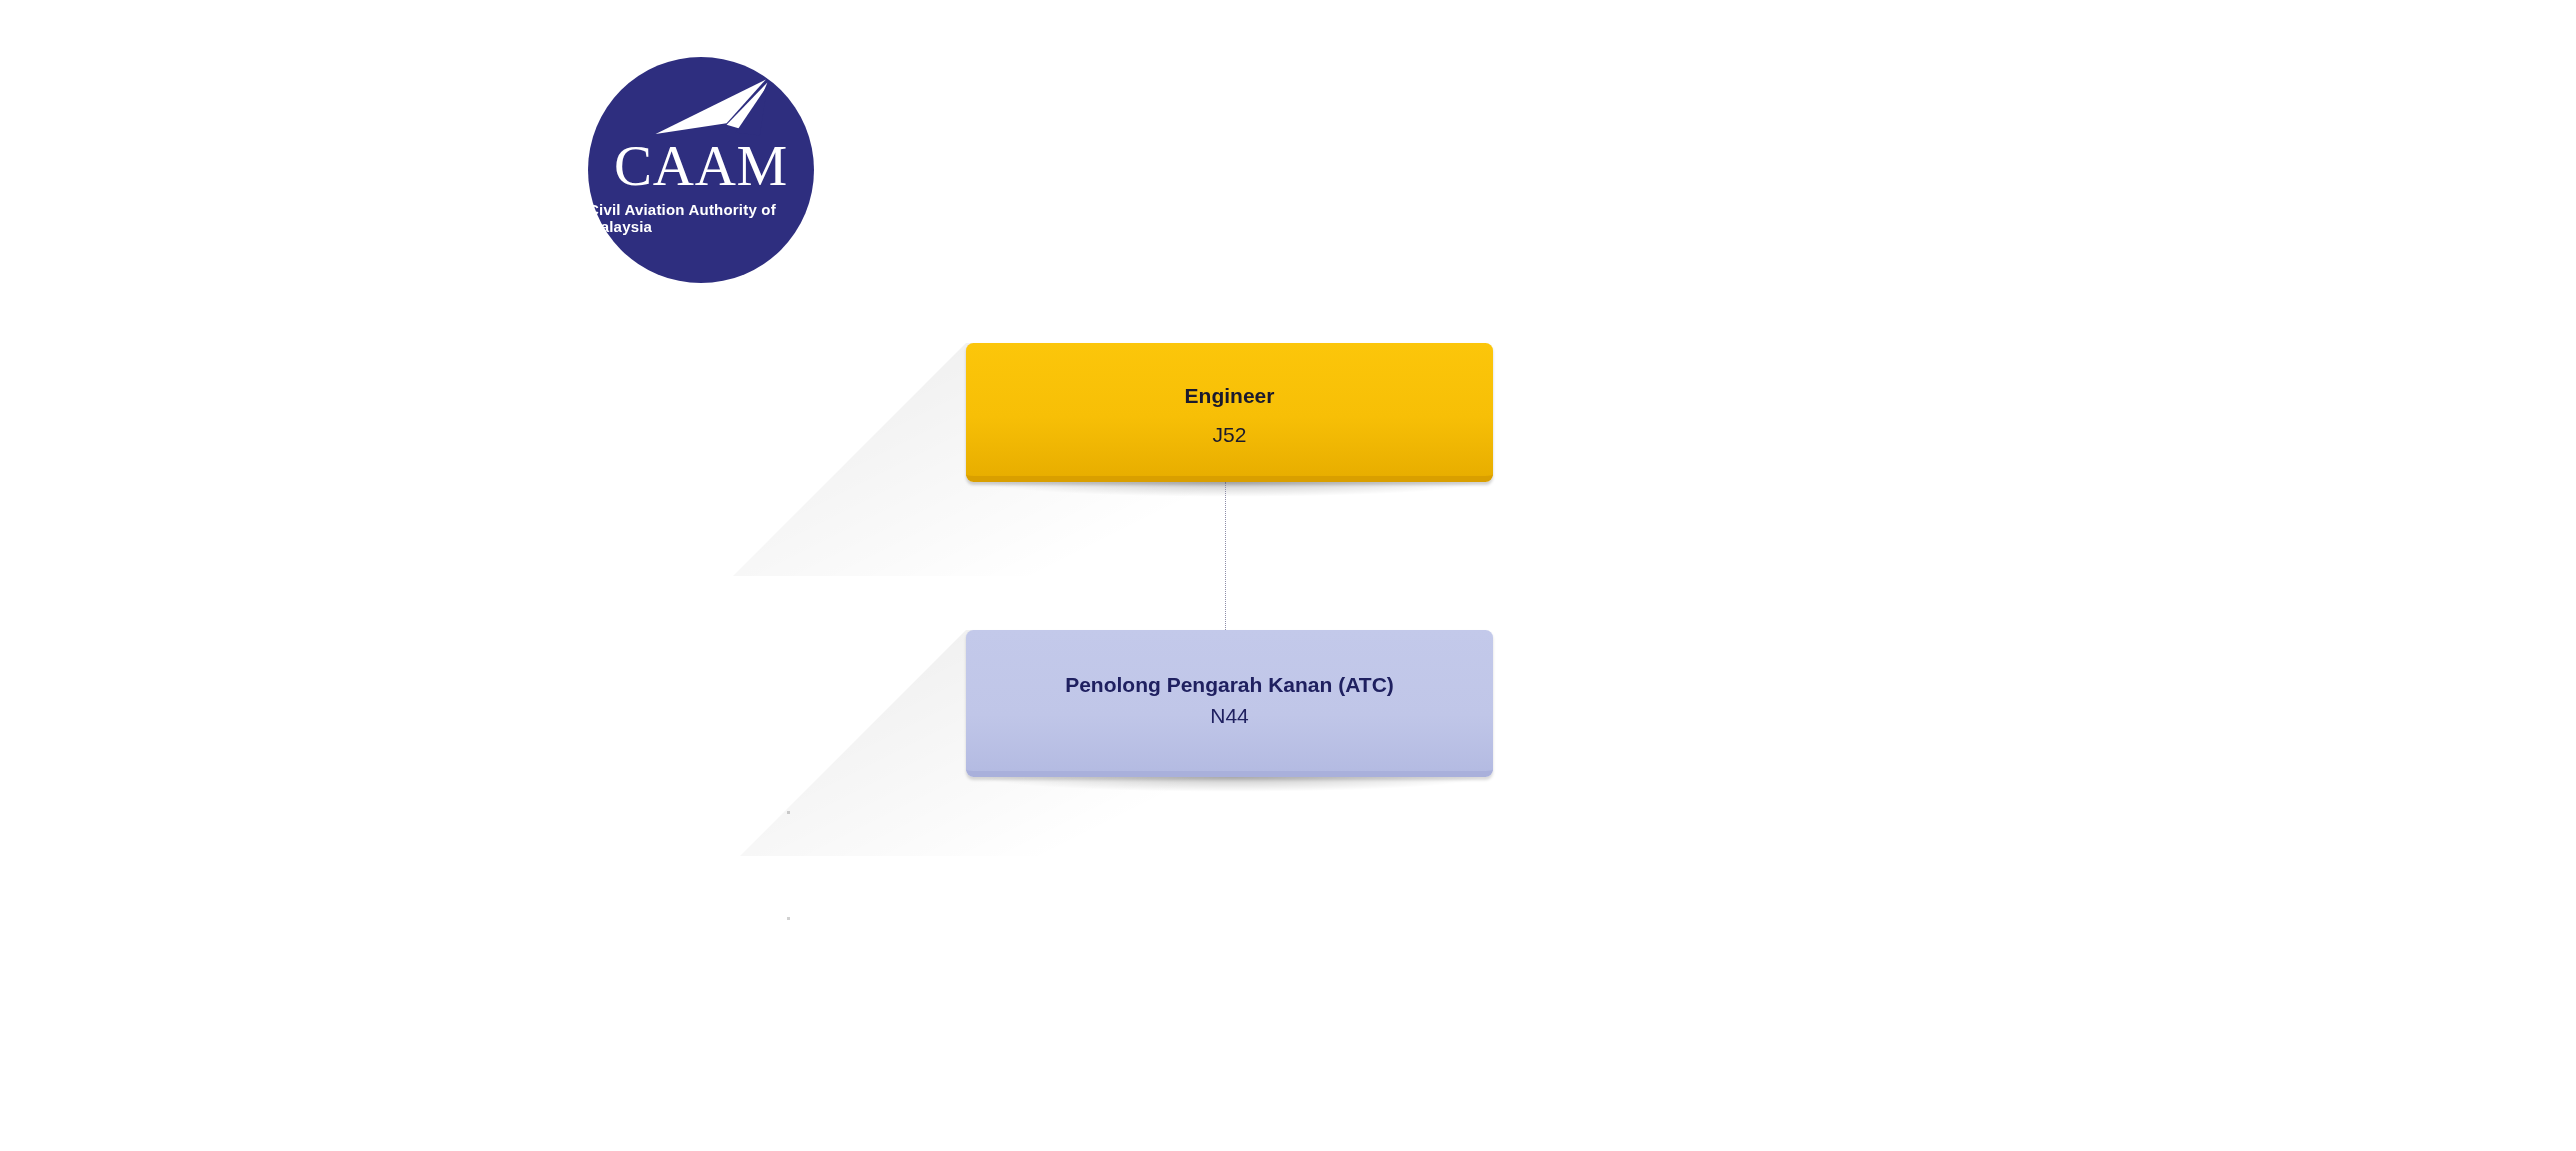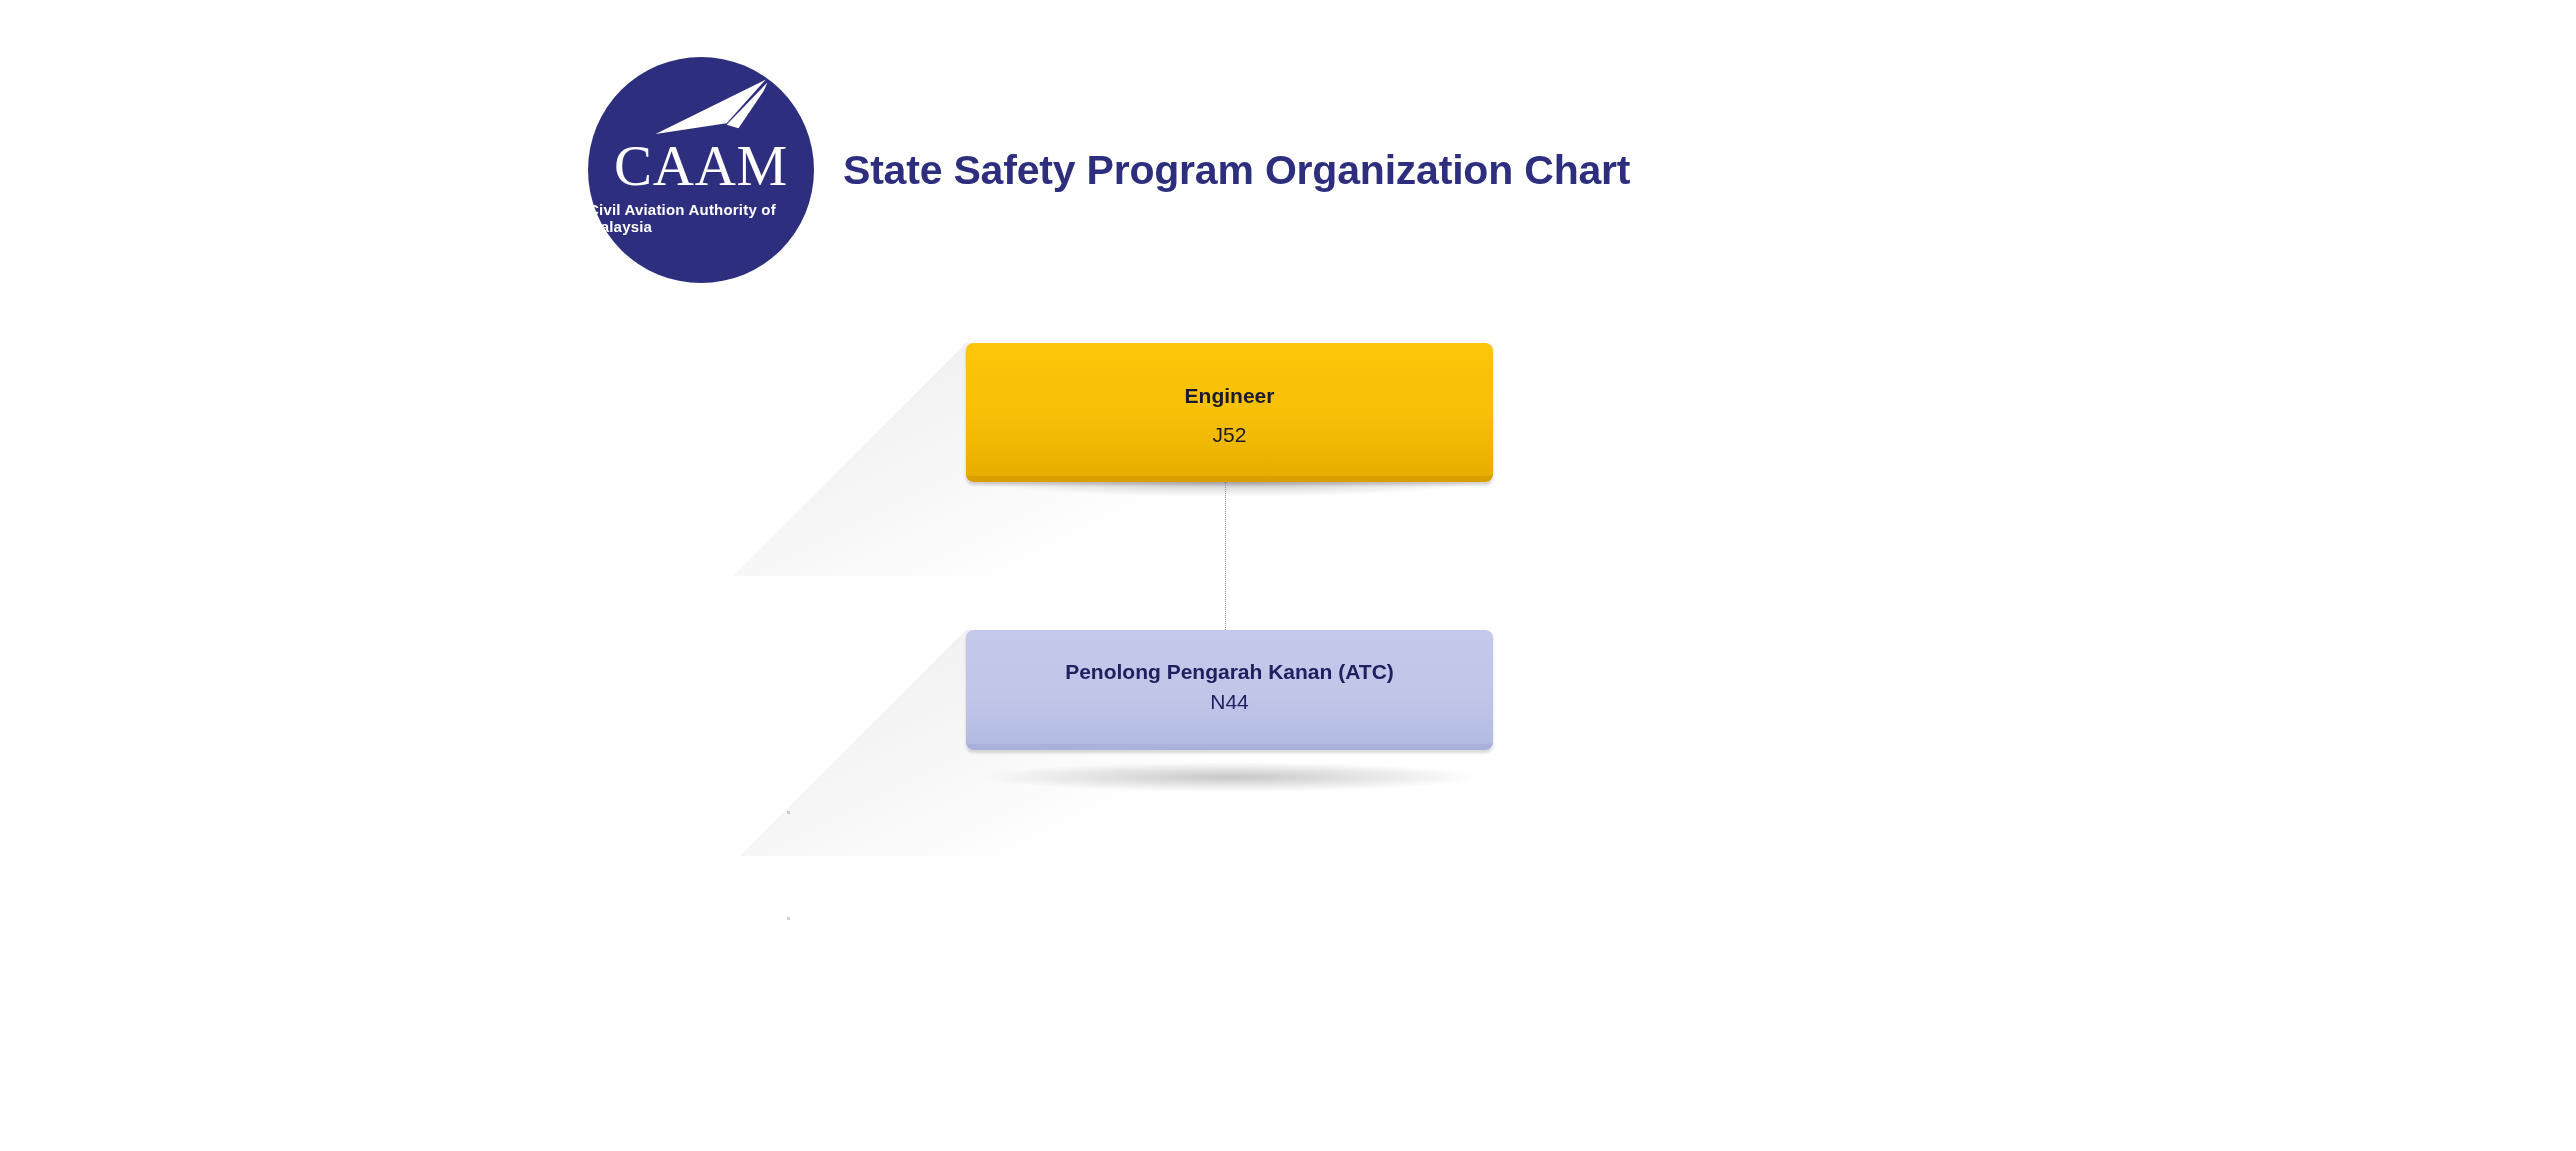--- a/index.html
+++ b/index.html
@@ -111,21 +111,21 @@
     box-shadow: 0 2.3px 3px rgba(0,0,0,0.18);
   }
   .node-engineer .title,
   .node-engineer .grade { color: #1a1a2e; margin-top: 12px; }
 
   
   .node-ppk {
     left: 966px;
     top: 630px;
     width: 527px;
-    height: 120px;
+    height: 147px;
     background: linear-gradient(180deg, #c3c9ea 0%, #c0c6e8 60%, #b4bbe2 100%);
     border-bottom: 6.8px solid #a9b0db;
     box-shadow: 0 2.3px 3px rgba(0,0,0,0.15);
   }
   .node-ppk .title,
   .node-ppk .grade { color: #1f2060; }
 
   
   .long-shadow {
     position: absolute;
@@ -185,21 +185,20 @@
   <div class="logo">
     <svg class="logo-mark" viewBox="0 0 160 90">
       <path d="M2 74 L148 2 L96 60 Z" fill="#ffffff"></path>
       <path d="M96 62 L150 6 L124 70 Z" fill="#ffffff"></path>
       <path d="M108 72 L150 10 L140 76 Z" fill="#2e2e7f"></path>
     </svg>
     <div class="logo-text">CAAM</div>
     <div class="logo-sub">Civil Aviation Authority of Malaysia</div>
   </div>
 
-  <div class="chart-title">State Safety Program Organization Chart</div>
 </div>
 
 <div class="chart-area">
 
   <div class="long-shadow ls-engineer"></div>
   <div class="long-shadow ls-ppk"></div>
 
   <div class="drop-blur db-engineer"></div>
   <div class="drop-blur db-ppk"></div>
 

